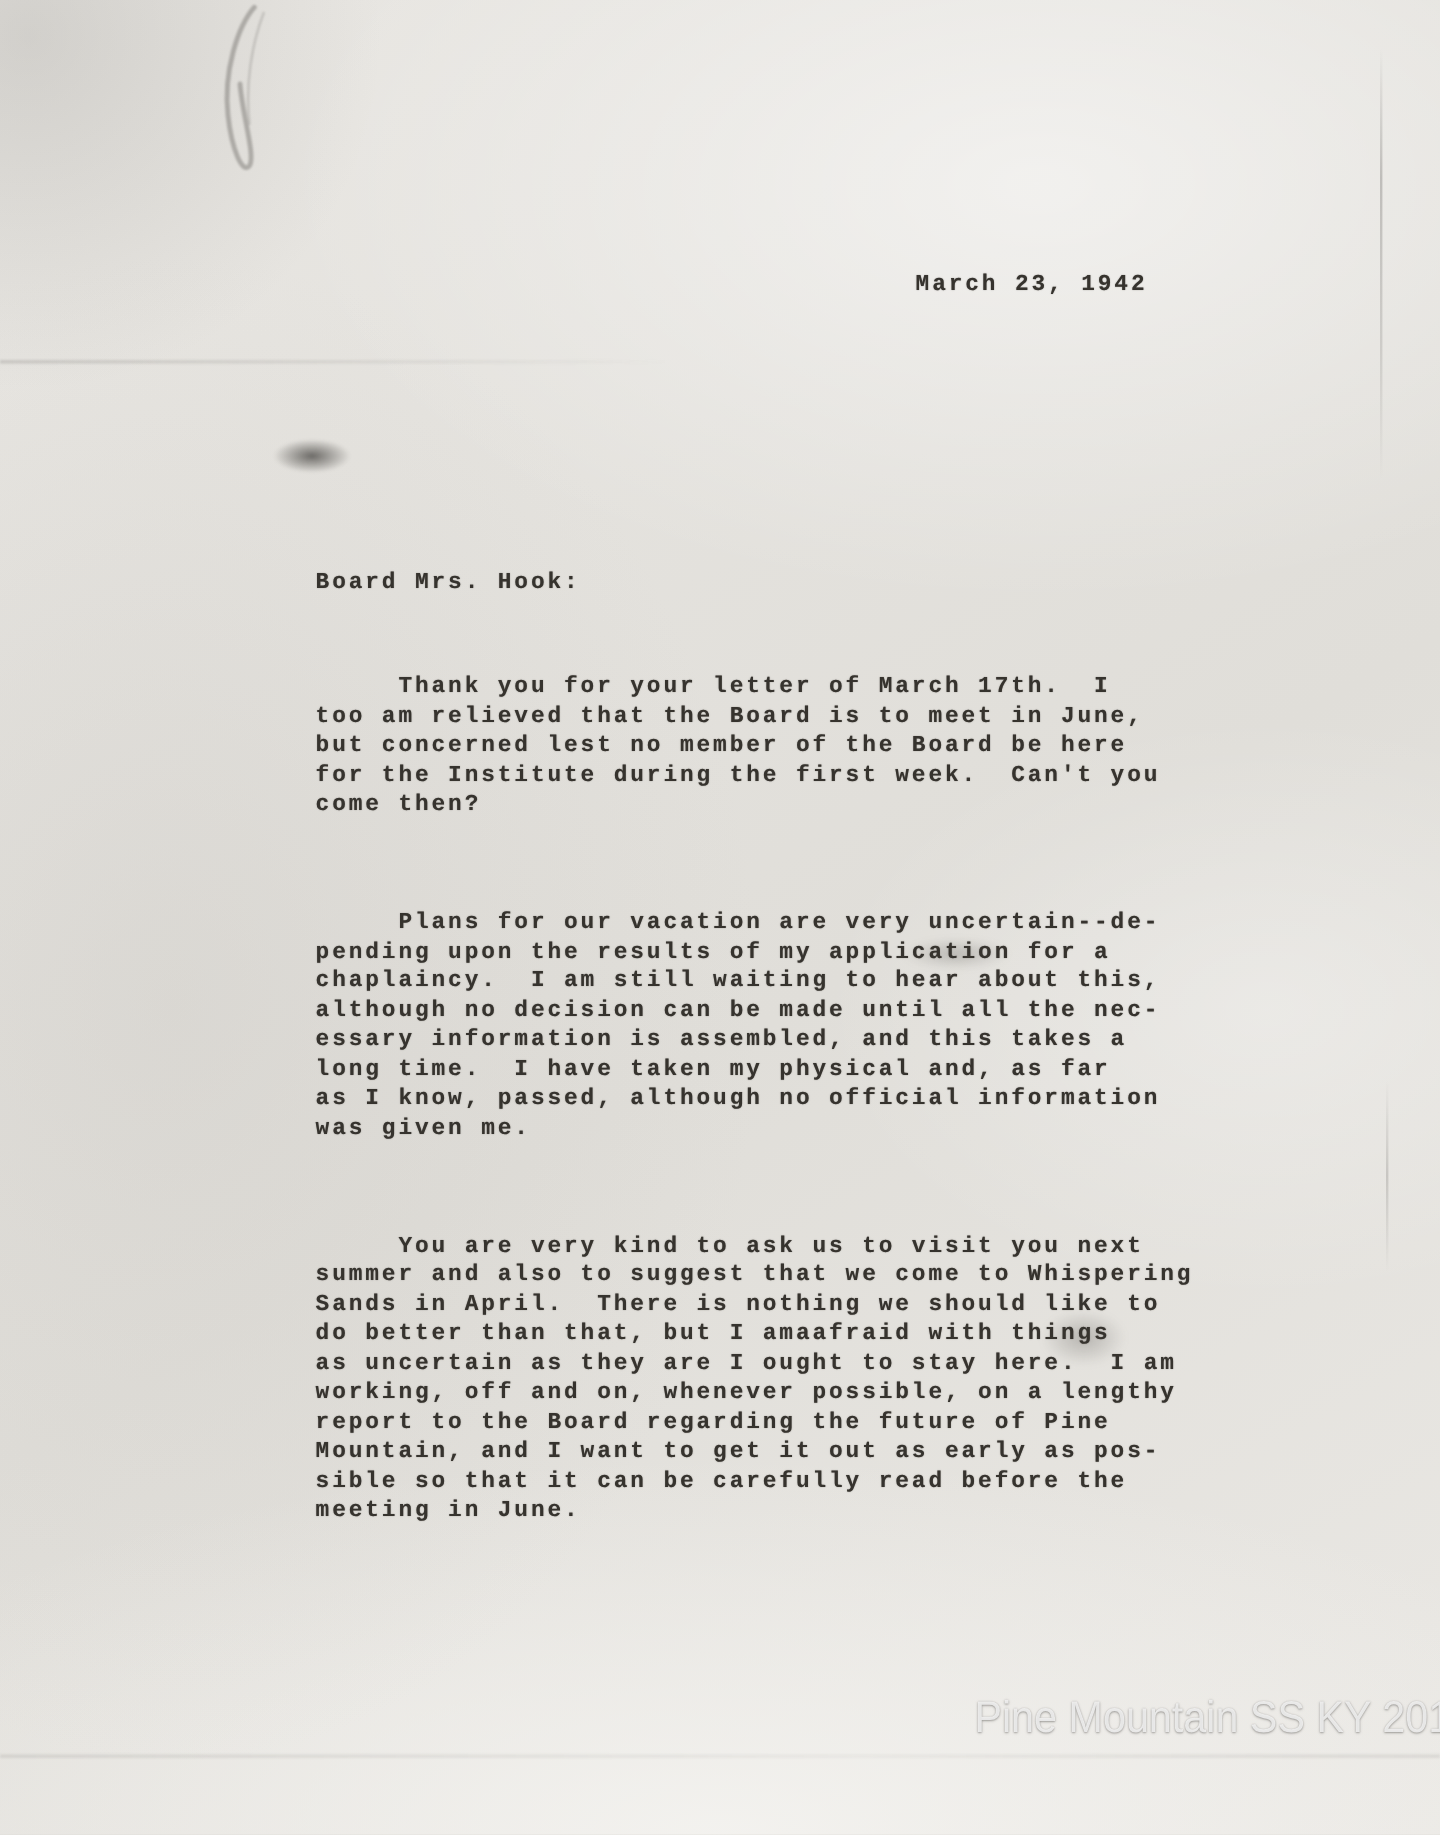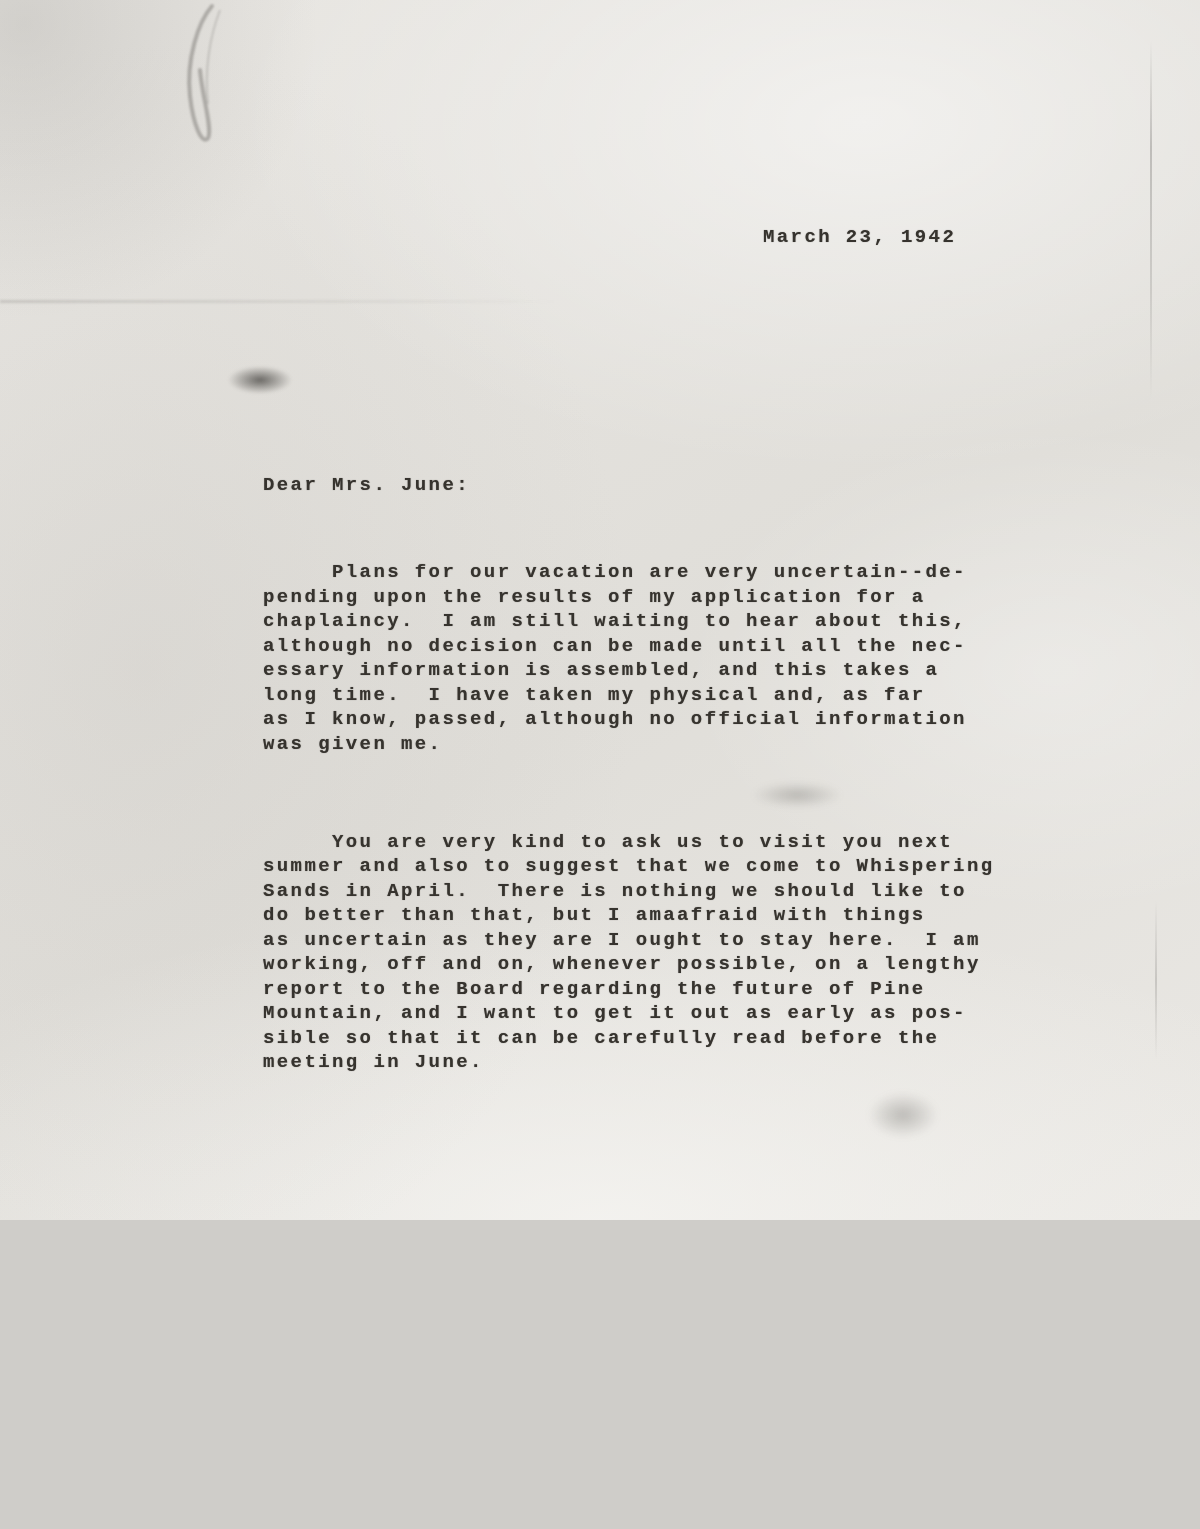--- a/index.html
+++ b/index.html
@@ -3,21 +3,21 @@
 <meta charset="utf-8">
 <style>
   html, body {
     margin: 0;
     padding: 0;
     background: #cfcdc9;
   }
   .page {
     position: relative;
     width: 1200px;
-    height: 1220px;
+    height: 1529px;
     overflow: hidden;
     background-color: #e6e4e0;
     background-image:
       radial-gradient(ellipse 900px 500px at 72% 10%, rgba(255,255,255,0.50), rgba(255,255,255,0) 70%),
       radial-gradient(ellipse 420px 420px at 2% 2%, rgba(150,148,143,0.28), rgba(150,148,143,0) 70%),
       radial-gradient(ellipse 700px 900px at 12% 55%, rgba(198,195,190,0.30), rgba(198,195,190,0) 70%),
       radial-gradient(ellipse 520px 340px at 88% 55%, rgba(255,255,255,0.30), rgba(255,255,255,0) 72%),
       radial-gradient(ellipse 1100px 420px at 50% 100%, rgba(245,244,241,0.85), rgba(245,244,241,0) 75%),
       linear-gradient(150deg, #e9e7e3 0%, #e0ded9 55%, #eae8e4 100%);
   }
@@ -105,23 +105,28 @@
   <div class="artifact smudge-mid"></div>
   <div class="artifact smudge-low"></div>
   <div class="artifact scratch-right"></div>
   <div class="artifact scratch-right2"></div>
   <div class="artifact crease-top"></div>
   <div class="artifact crease-bottom"></div>
 
   <div class="typed date">March 23, 1942</div>
 
 
-  <div class="typed salutation">Dear Mrs. June:</div>
+  <div class="typed salutation">Board Mrs. Hook:</div>
 
   <div class="typed body">
+    <p>     Thank you for your letter of March 17th.  I
+too am relieved that the Board is to meet in June,
+but concerned lest no member of the Board be here
+for the Institute during the first week.  Can't you
+come then?</p>
     <p>     Plans for our vacation are very uncertain--de-
 pending upon the results of my application for a
 chaplaincy.  I am still waiting to hear about this,
 although no decision can be made until all the nec-
 essary information is assembled, and this takes a
 long time.  I have taken my physical and, as far
 as I know, passed, although no official information
 was given me.</p>
     <p>     You are very kind to ask us to visit you next
 summer and also to suggest that we come to Whispering

